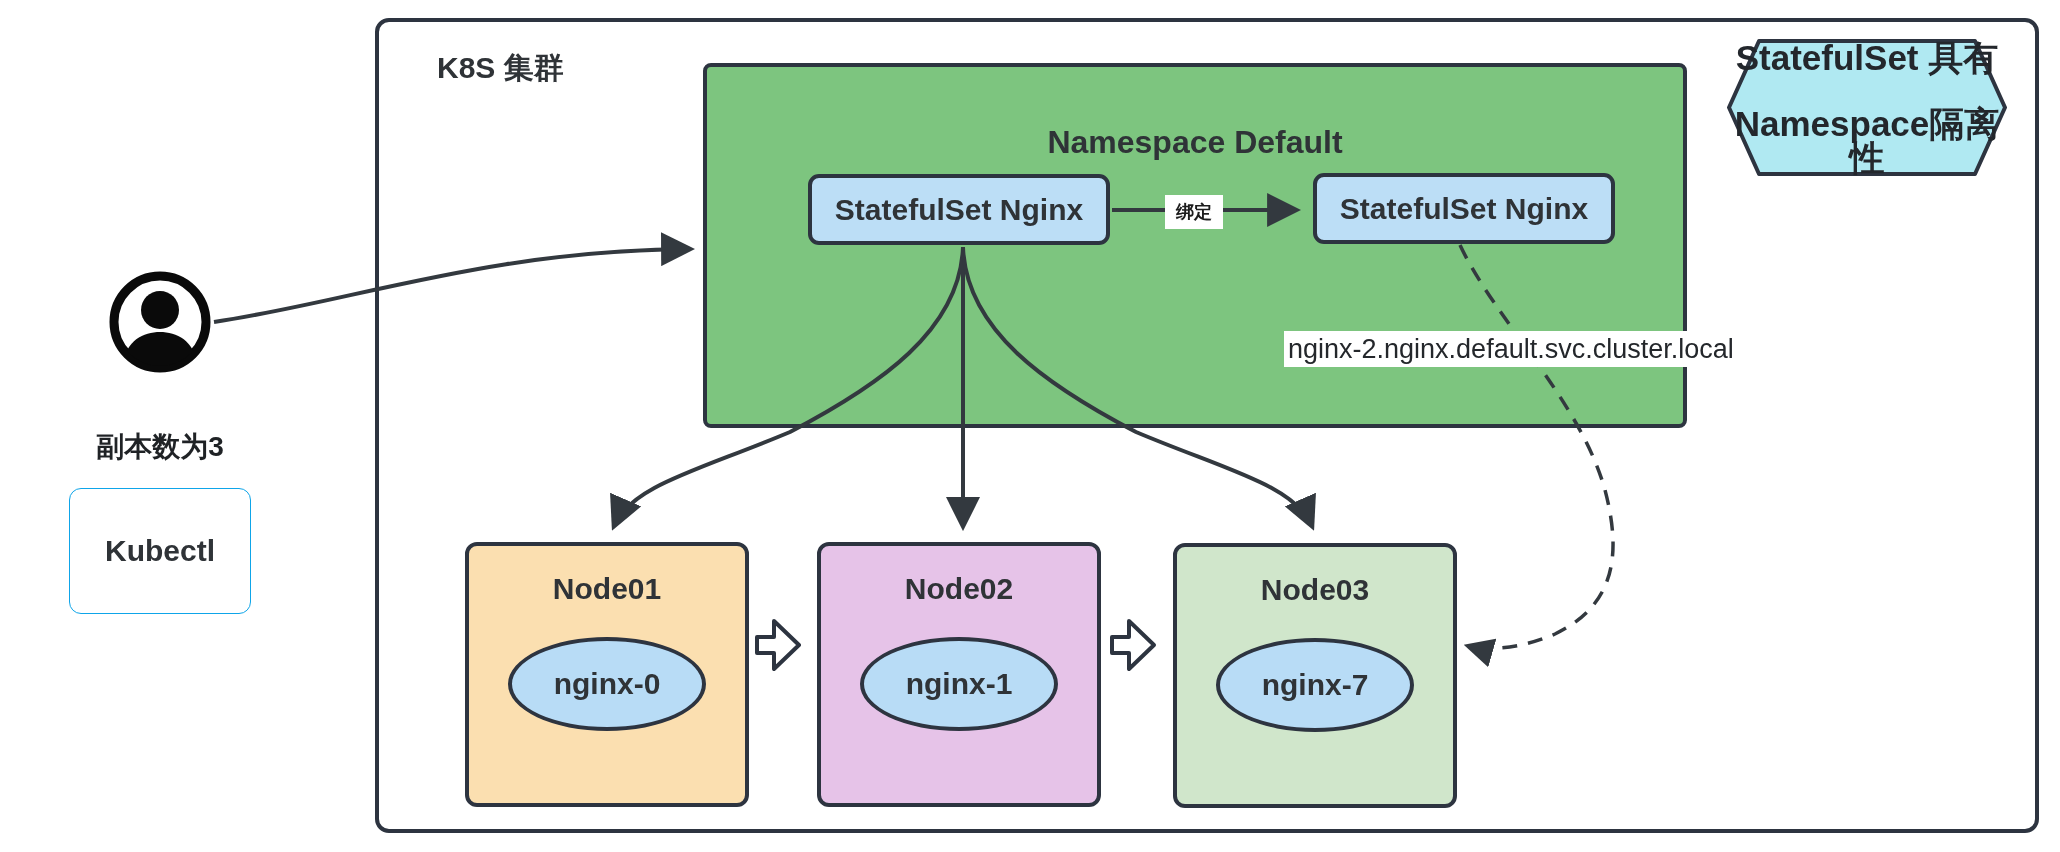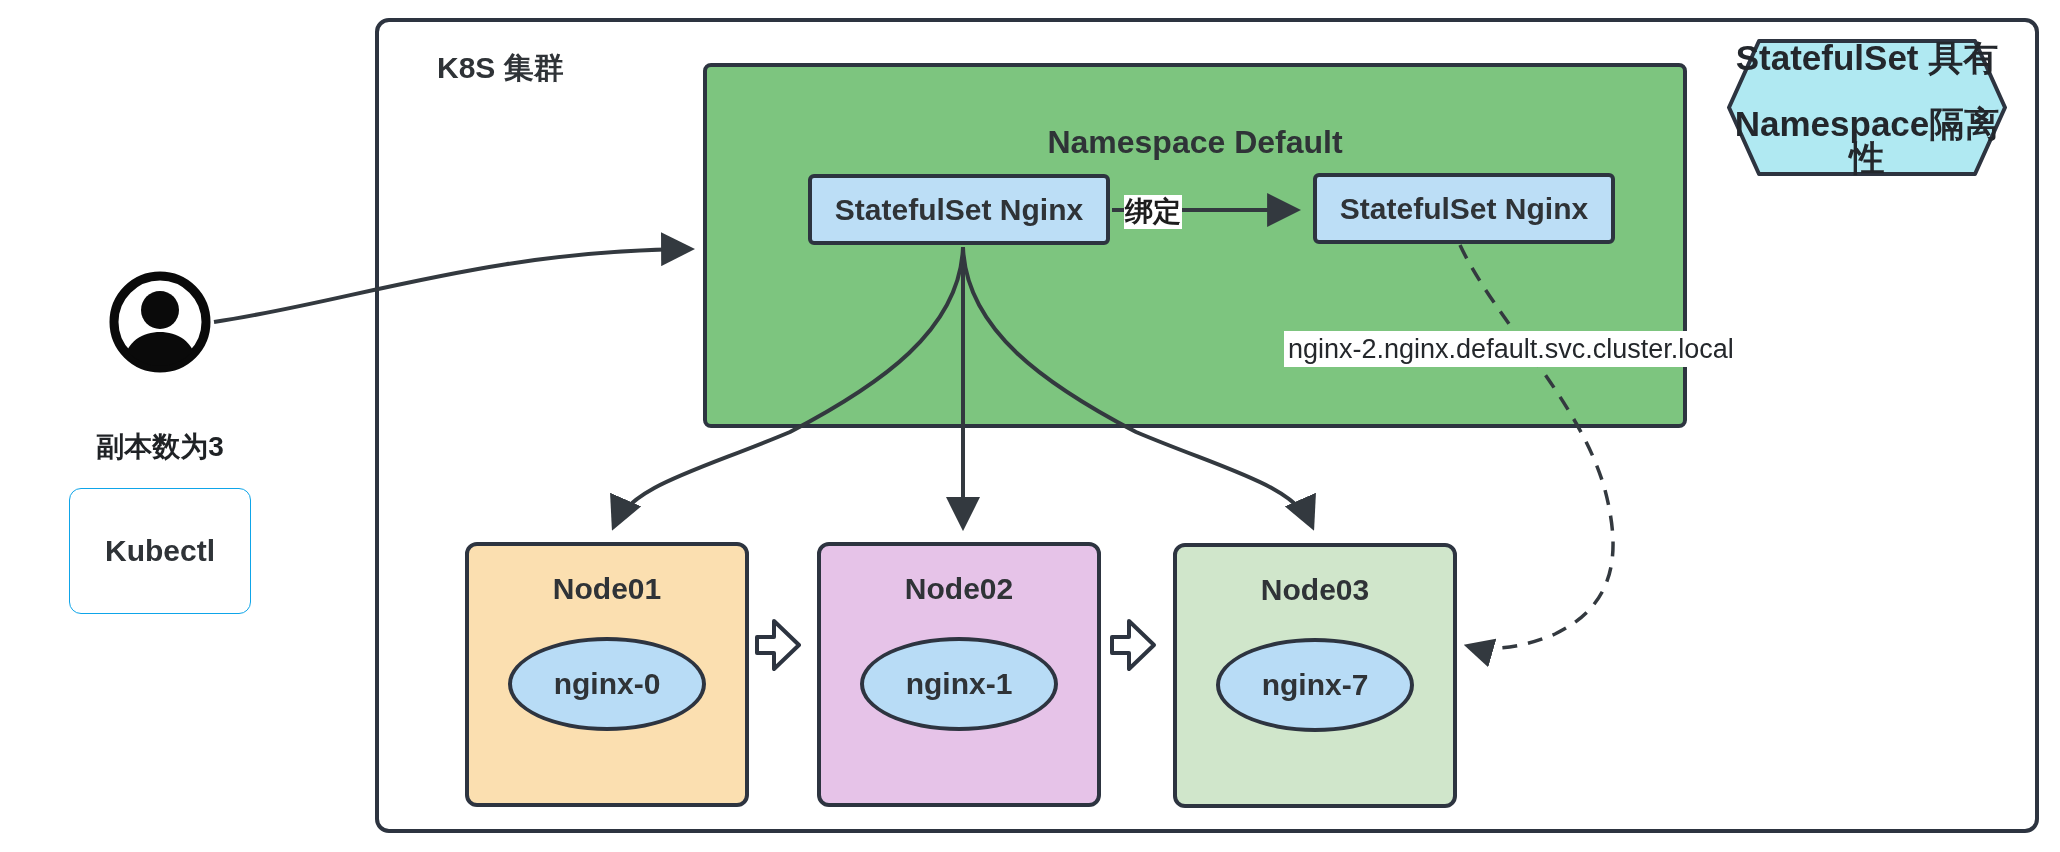--- a/index.html
+++ b/index.html
@@ -15,30 +15,30 @@
   }
   #cluster-label{left:437px;top:48px;font-size:30px;font-weight:700;z-index:6;}
   
   #namespace-box{
     left:703px;top:63px;width:984px;height:365px;
     border:4px solid #2d3440;border-radius:8px;background:#7dc57f;box-sizing:border-box;z-index:2;
   }
   #namespace-title{left:703px;top:76px;width:984px;text-align:center;font-size:32px;font-weight:600;z-index:3;margin-top:48px;}
   
   .ss-box{
-    width:302px;height:71px;border:4px solid #2d3440;border-radius:6px;background:#bcdef6;
+    width:302px;height:71px;border:4px solid #2d3440;border-radius:11px;background:#bcdef6;
     box-sizing:border-box;display:flex;align-items:center;justify-content:center;
     font-size:30px;font-weight:600;z-index:5;
   }
   #ss-left{left:808px;top:174px;}
   #ss-right{left:1313px;top:173px;}
   
   #bind-label{
-    left:1124px;top:195px;width:58px;height:34px;background:#ffffff;z-index:5;
-    display:flex;align-items:center;justify-content:center;font-size:28px;font-weight:700;color:#1d1d1d;
+    left:1165px;top:195px;width:58px;height:34px;background:#ffffff;z-index:5;
+    display:flex;align-items:center;justify-content:center;font-size:18px;font-weight:700;color:#1d1d1d;
   }
   
   #dns-label{
     left:1284px;top:331px;width:415px;height:36px;background:#ffffff;z-index:5;
     display:flex;align-items:center;justify-content:flex-start;padding-left:4px;box-sizing:border-box;
     font-size:27px;font-weight:400;color:#24272b;white-space:nowrap;text-align:right;
   }
   
   #hexagon{left:1727px;top:38px;width:280px;height:139px;z-index:6;}
   #hexagon-text{

